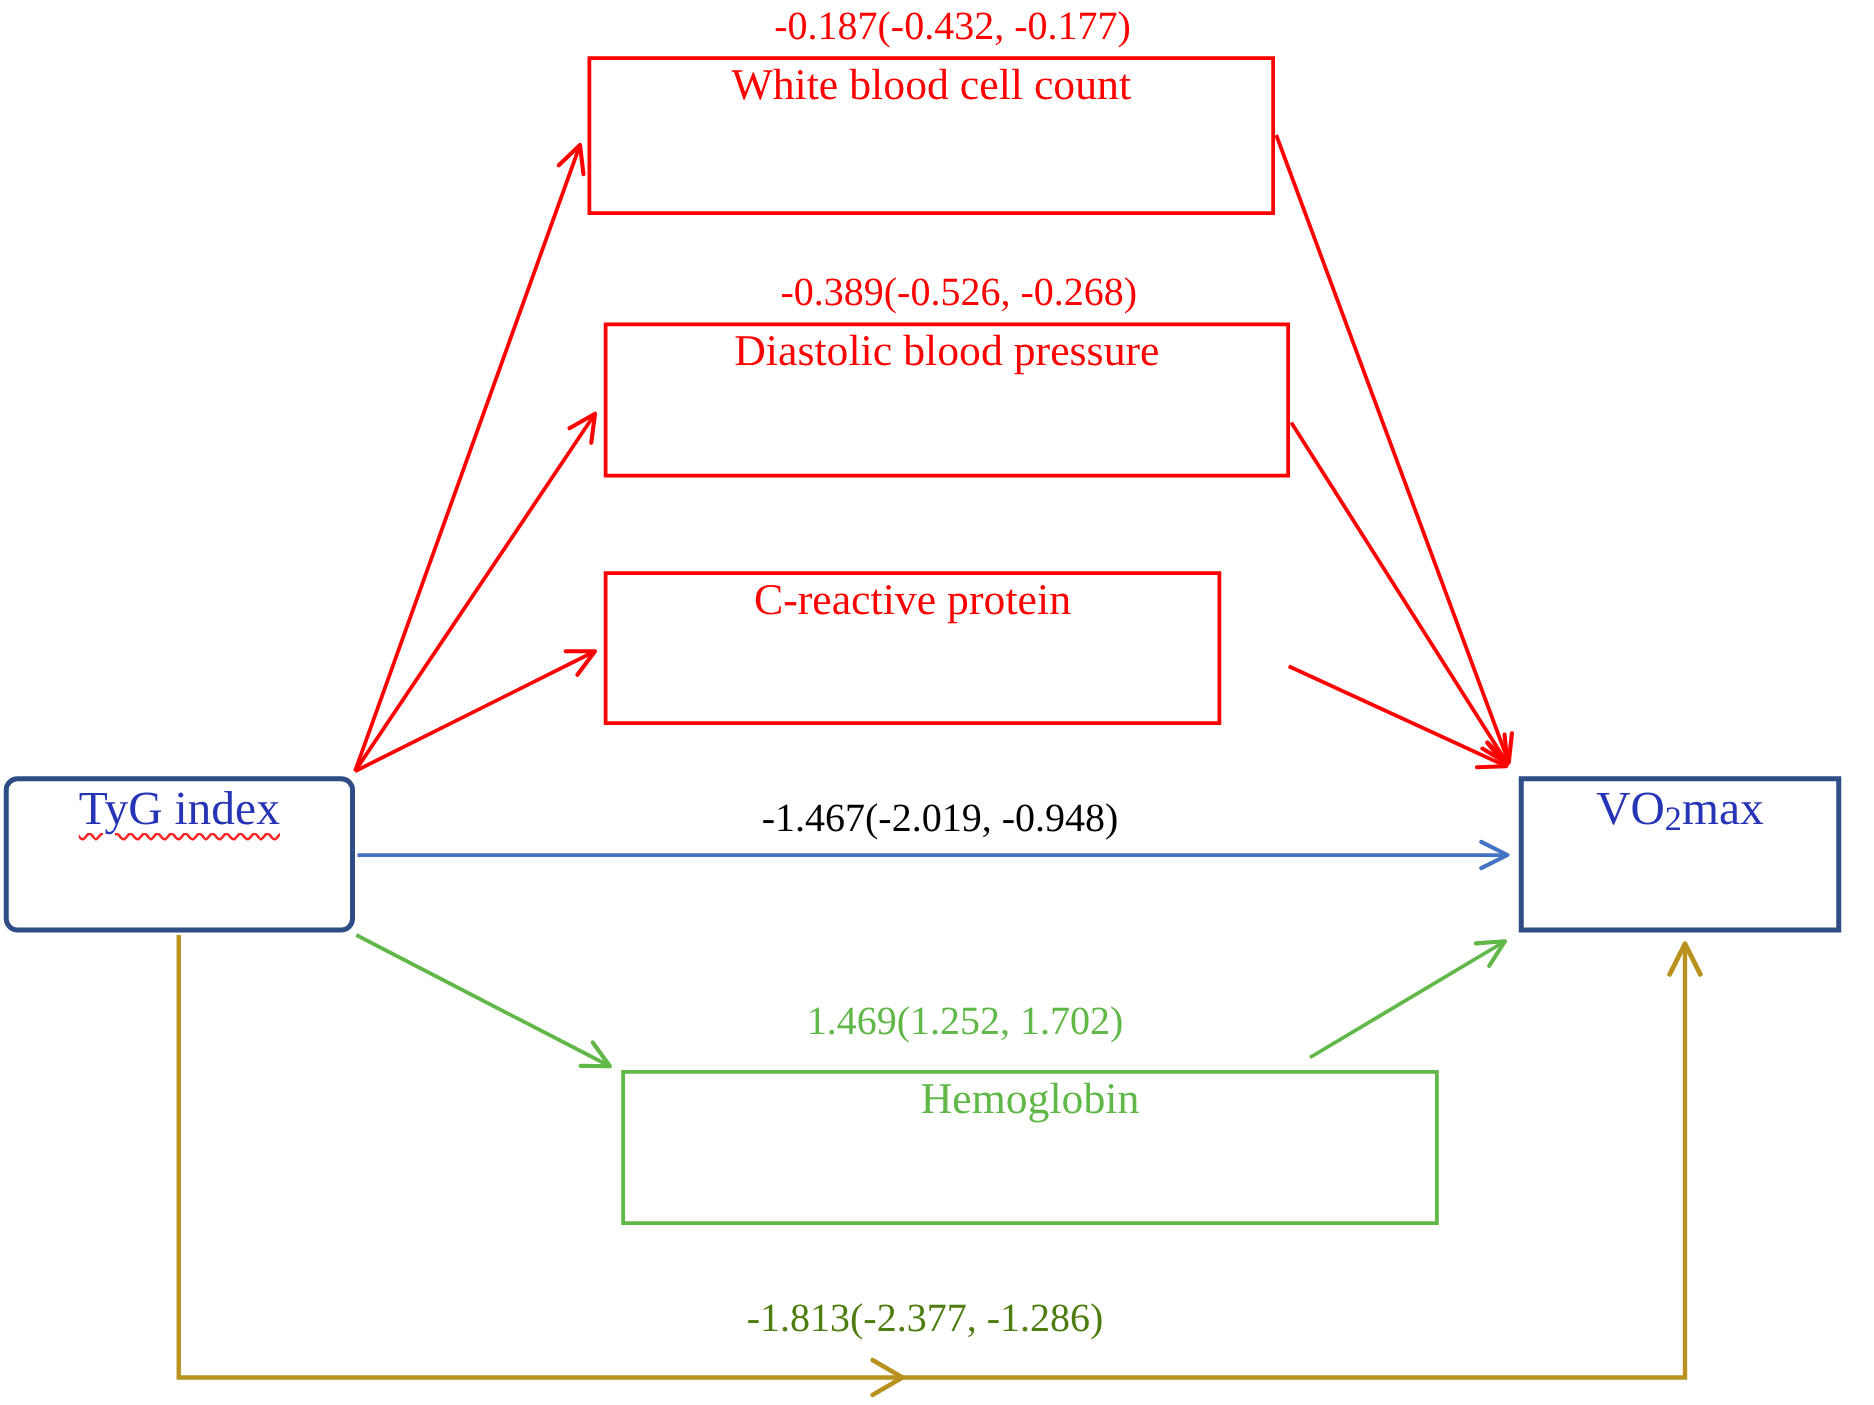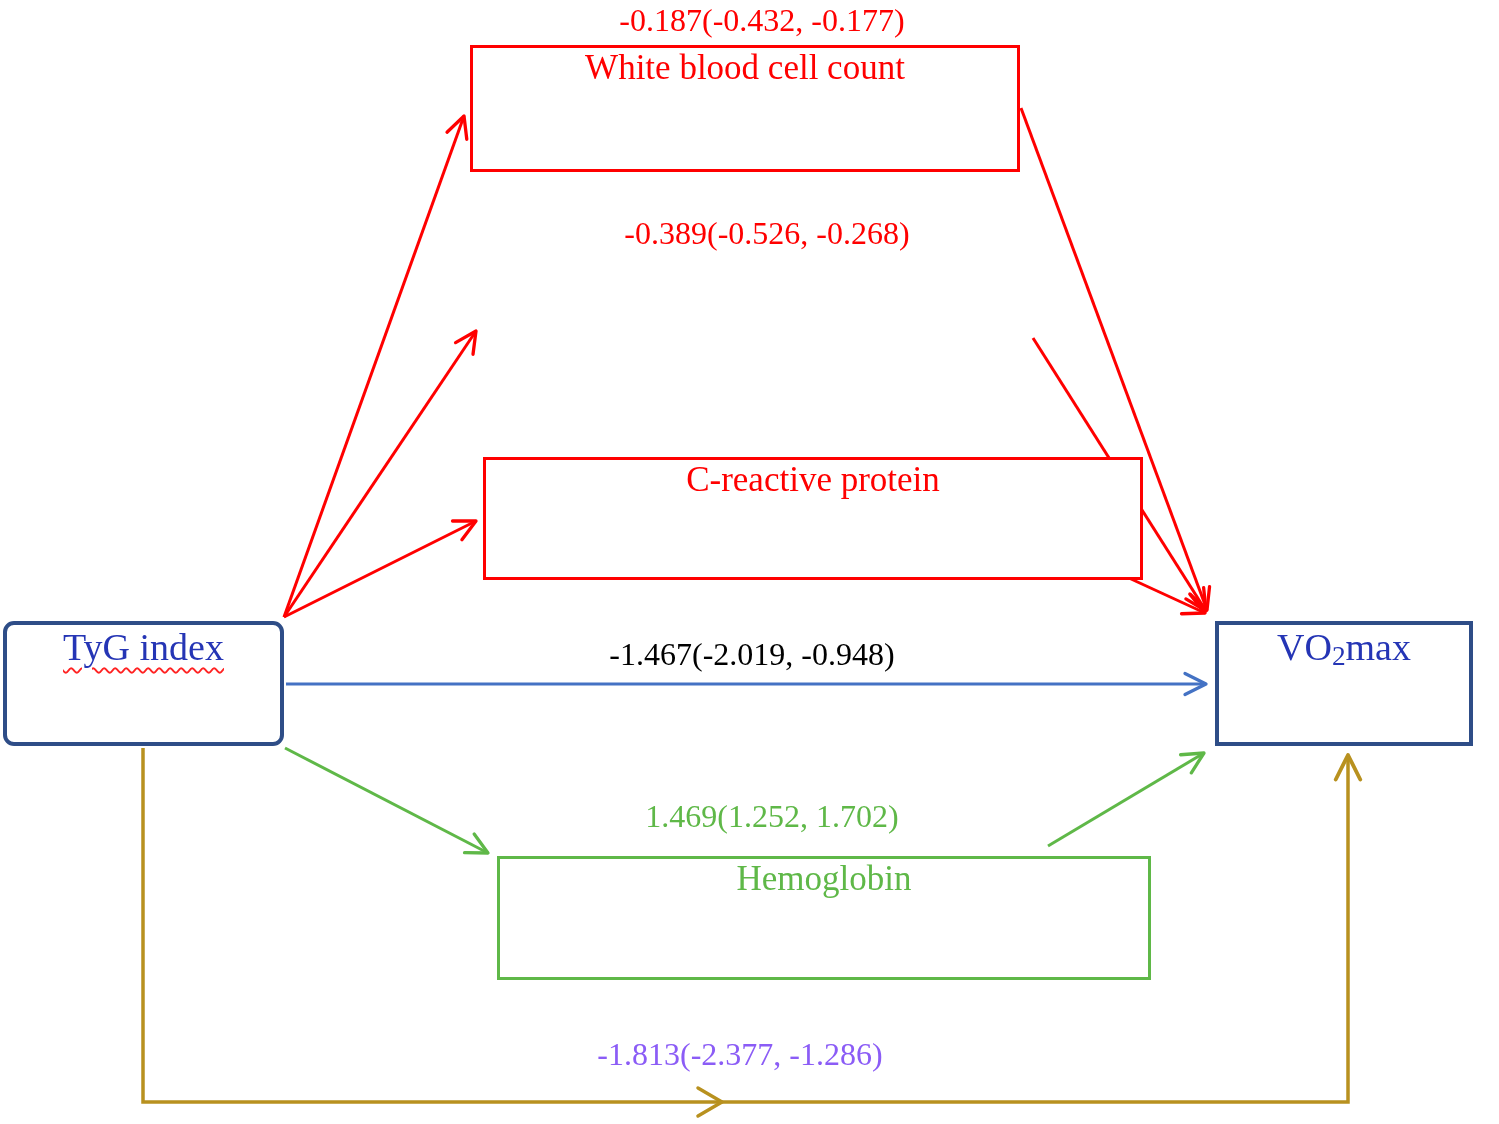--- a/index.html
+++ b/index.html
@@ -37,21 +37,21 @@
   .coef {
     position: absolute;
     transform: translateX(-50%);
     font-size: 32px;
     white-space: nowrap;
     z-index: 2;
   }
   .coef-red   { color: #ff0000; }
   .coef-blue  { color: #000000; }
   .coef-green { color: #5fb848; }
-  .coef-gold  { color: #8b5cf6; }
+  .coef-gold  { color: #4d7c0f; }
   .squiggle {
     text-decoration-line: underline;
     text-decoration-style: wavy;
     text-decoration-color: #ff2222;
     text-decoration-thickness: 2px;
     text-underline-offset: 7px;
   }
   sub.vo2 {
     font-size: 0.72em;
     vertical-align: -0.18em;
@@ -92,21 +92,24 @@
     <line x1="285" y1="748" x2="488" y2="853" stroke="#5fb848" stroke-width="3" marker-end="url(#ah-green)"></line>
     <line x1="1048" y1="846" x2="1204" y2="753" stroke="#5fb848" stroke-width="3" marker-end="url(#ah-green)"></line>
 
     <path d="M143,748 L143,1102 L1348,1102 L1348,755" fill="none" stroke="#b8911f" stroke-width="3.5" marker-end="url(#ah-gold)"></path>
     <path d="M698,1088 L722,1102 L698,1116" fill="none" stroke="#b8911f" stroke-width="3.5" stroke-linecap="round" stroke-linejoin="round"></path>
   </svg>
 
   <div class="node node-red" style="left:470px; top:45px; width:550px; height:127px;">
     <span>White blood cell count</span>
   </div>
-  <div class="node node-red" style="left:483px; top:457px; width:660px; height:123px;">
+  <div class="node node-red" style="left:483px; top:258px; width:549px; height:124px;">
+    <span>Diastolic blood pressure</span>
+  </div>
+  <div class="node node-red" style="left:483px; top:457px; width:494px; height:123px;">
     <span>C-reactive protein</span>
   </div>
   <div class="node node-green" style="left:497px; top:808px; width:654px; height:124px;margin-top:48px;">
     <span>Hemoglobin</span>
   </div>
 
   <div class="node node-navy" style="left:3px; top:621px; width:281px; height:125px;border-radius:11px;">
     <span><span class="squiggle">TyG index</span></span>
   </div>
   <div class="node node-navy" style="left:1215px; top:621px; width:258px; height:125px;">

